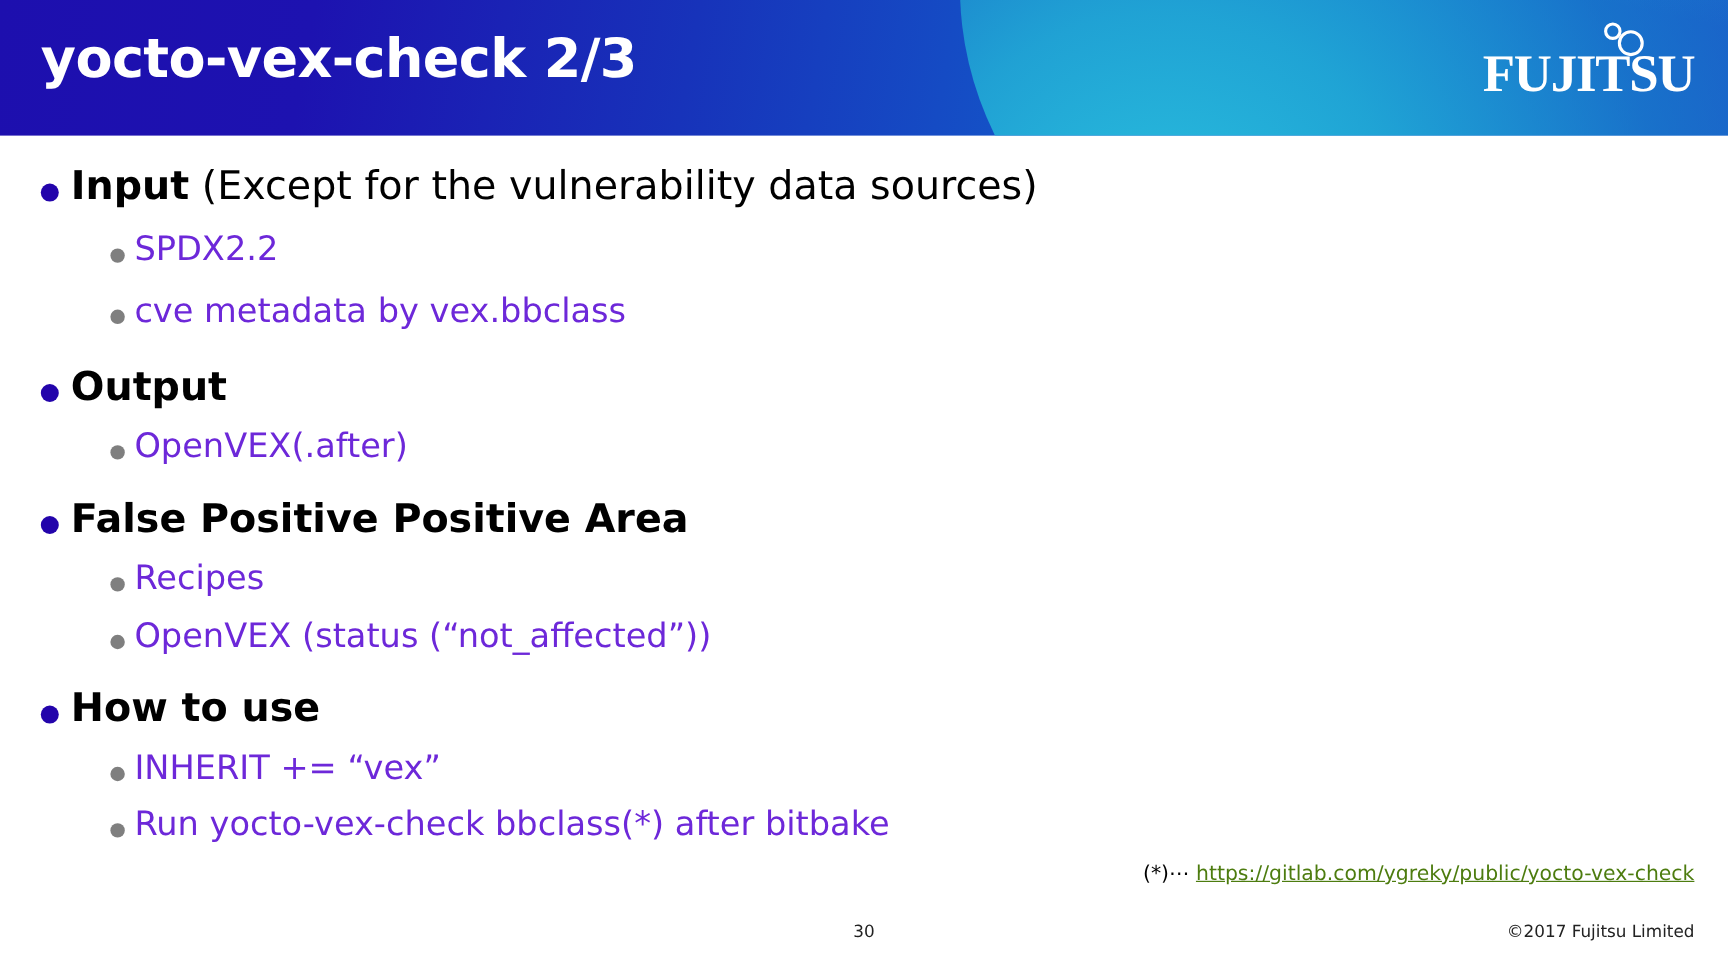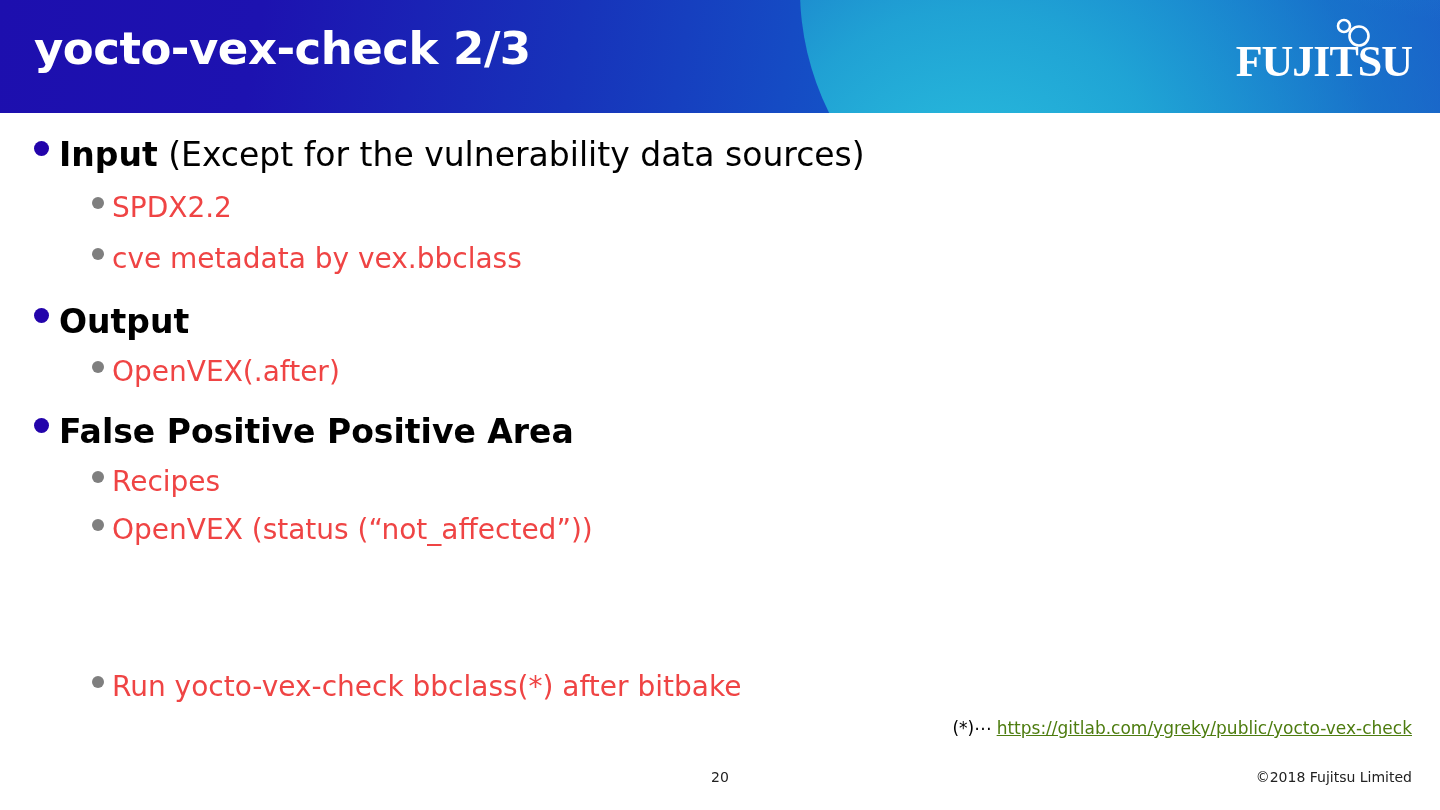--- a/index.html
+++ b/index.html
@@ -98,32 +98,32 @@
   .body {
     position: absolute;
     left: 0;
     top: 113px;
     width: 1440px;
     height: 590px;
   }
   .bullet-row {
     position: absolute;
     display: flex;
-    align-items: center;
+    align-items: flex-end;
     white-space: nowrap;
   }
   .lvl1 {
     left: 34px;
     font-size: 33px;
     color: #000000;
   }
   .lvl2 {
     left: 92px;
     font-size: 28px;
-    color: #ef4444;
+    color: #6d28d9;
   }
   .dot1 {
     flex: 0 0 auto;
     width: 15px;
     height: 15px;
     border-radius: 50%;
     background: #2304ab;
     margin-right: 10px;
     position: relative;
     top: -6px;
@@ -228,29 +228,37 @@
     <div class="bullet-row lvl2" style="top:352px">
       <span class="dot2"></span>
       <span>Recipes</span>
     </div>
 
     <div class="bullet-row lvl2" style="top:400px">
       <span class="dot2"></span>
       <span>OpenVEX (status (“not_affected”))</span>
     </div>
 
-
+    <div class="bullet-row lvl1" style="top:457px">
+      <span class="dot1"></span>
+      <span><span class="b">How to use</span><span class="n"></span></span>
+    </div>
+
+    <div class="bullet-row lvl2" style="top:510px">
+      <span class="dot2"></span>
+      <span>INHERIT += “vex”</span>
+    </div>
 
     <div class="bullet-row lvl2" style="top:557px">
       <span class="dot2"></span>
       <span>Run yocto-vex-check bbclass(*) after bitbake</span>
     </div>
 
   </div>
 
   <div class="footnote">
     <span>(*)⋯ </span><a href="#">https://gitlab.com/ygreky/public/yocto-vex-check</a>
   </div>
 
-  <div class="page-num">20</div>
-  <div class="copyright">©2018 Fujitsu Limited</div>
+  <div class="page-num">30</div>
+  <div class="copyright">©2017 Fujitsu Limited</div>
 
 </div>
 
 </body></html>

